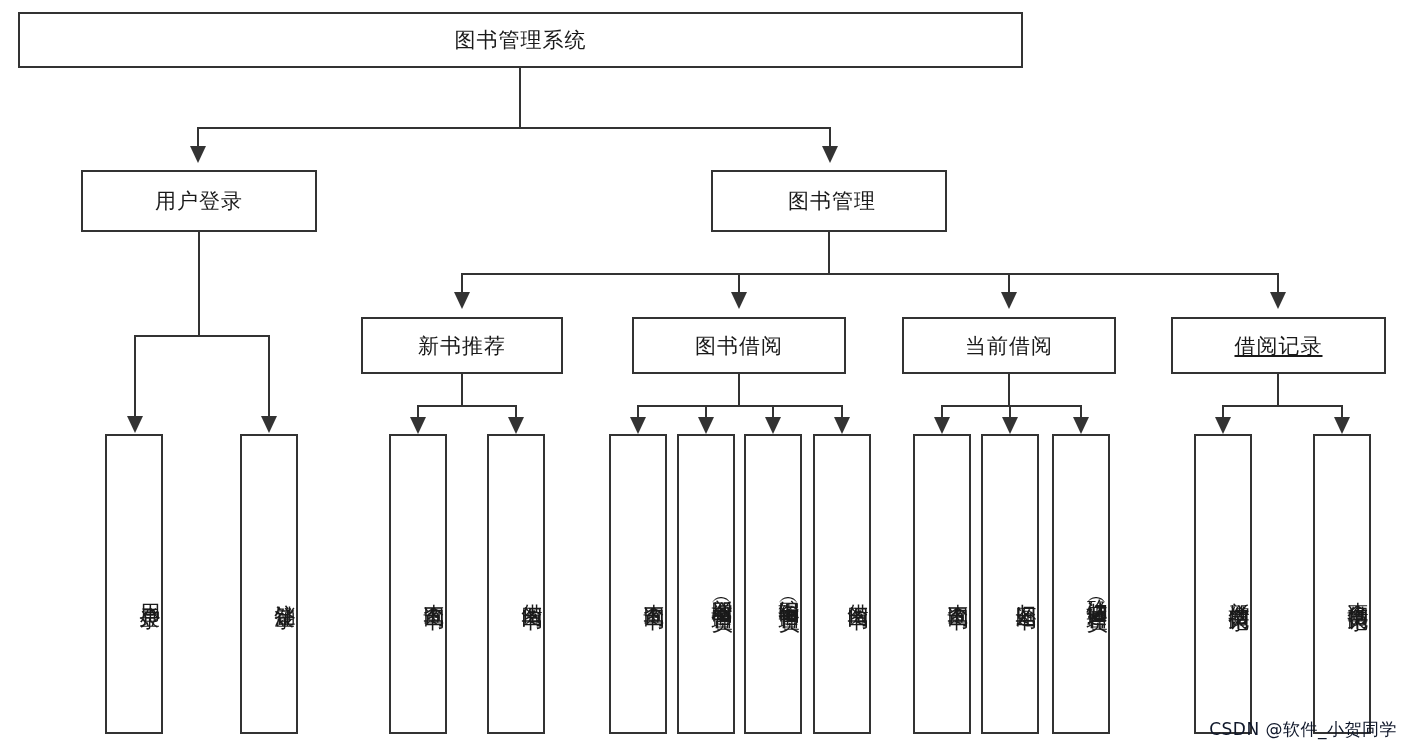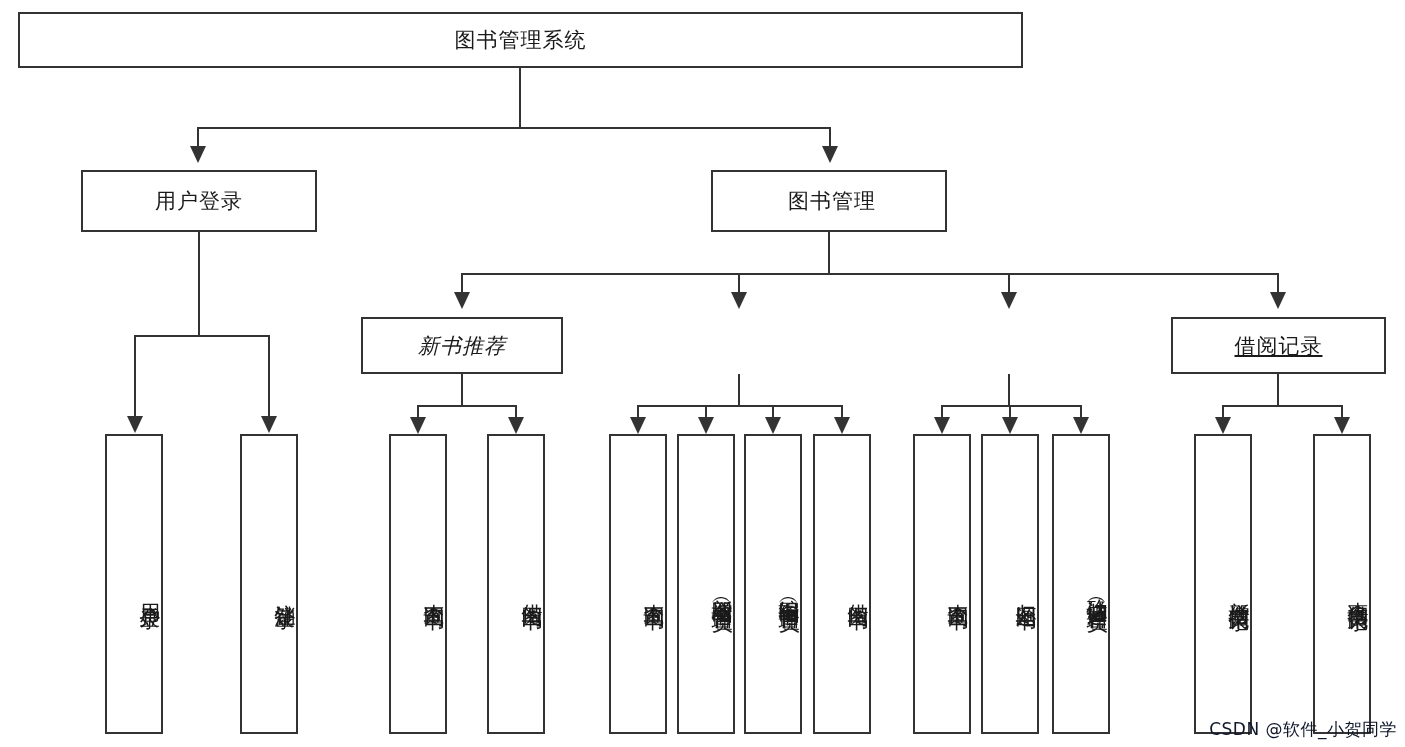--- a/index.html
+++ b/index.html
@@ -113,22 +113,28 @@
   <div class="hline" style="left:461px; top:273px; width:818px;"></div>
   <div class="vline" style="left:461px; top:273px; height:20px;"></div>
   <div class="arrow" style="left:454px; top:292px;"></div>
   <div class="vline" style="left:738px; top:273px; height:20px;"></div>
   <div class="arrow" style="left:731px; top:292px;"></div>
   <div class="vline" style="left:1008px; top:273px; height:20px;"></div>
   <div class="arrow" style="left:1001px; top:292px;"></div>
   <div class="vline" style="left:1277px; top:273px; height:20px;"></div>
   <div class="arrow" style="left:1270px; top:292px;"></div>
 
-  <div class="node horiz" style="left:361px; top:317px; width:202px; height:57px;font-style:italic;">
+  <div class="node horiz" style="left:361px; top:317px; width:202px; height:57px;">
     <span class="nlabel">新书推荐</span>
+  </div>
+  <div class="node horiz" style="left:632px; top:317px; width:214px; height:57px;">
+    <span class="nlabel">图书借阅</span>
+  </div>
+  <div class="node horiz" style="left:902px; top:317px; width:214px; height:57px;">
+    <span class="nlabel">当前借阅</span>
   </div>
   <div class="node horiz" style="left:1171px; top:317px; width:215px; height:57px;text-decoration:underline;">
     <span class="nlabel">借阅记录</span>
   </div>
 
   <div class="vline" style="left:461px; top:374px; height:32px;"></div>
   <div class="hline" style="left:417px; top:405px; width:98px;"></div>
   <div class="vline" style="left:417px; top:405px; height:13px;"></div>
   <div class="arrow" style="left:410px; top:417px;"></div>
   <div class="vline" style="left:515px; top:405px; height:13px;"></div>

